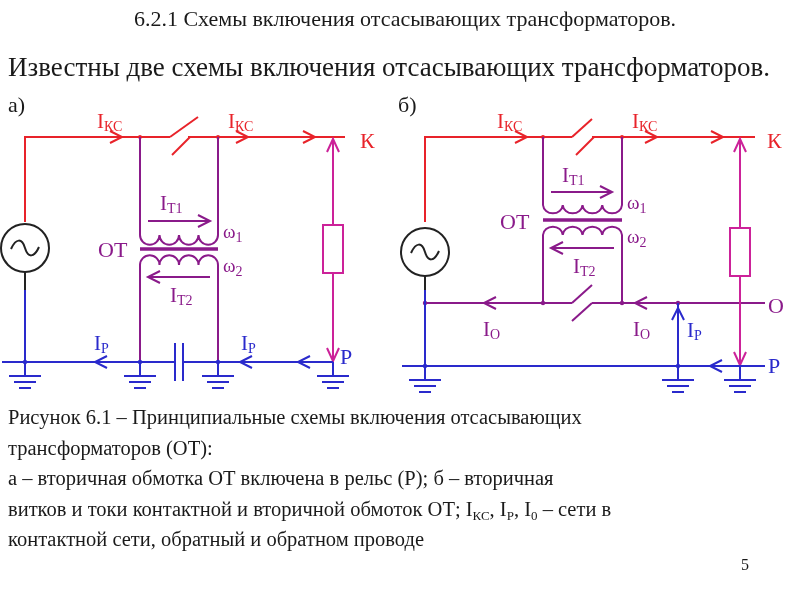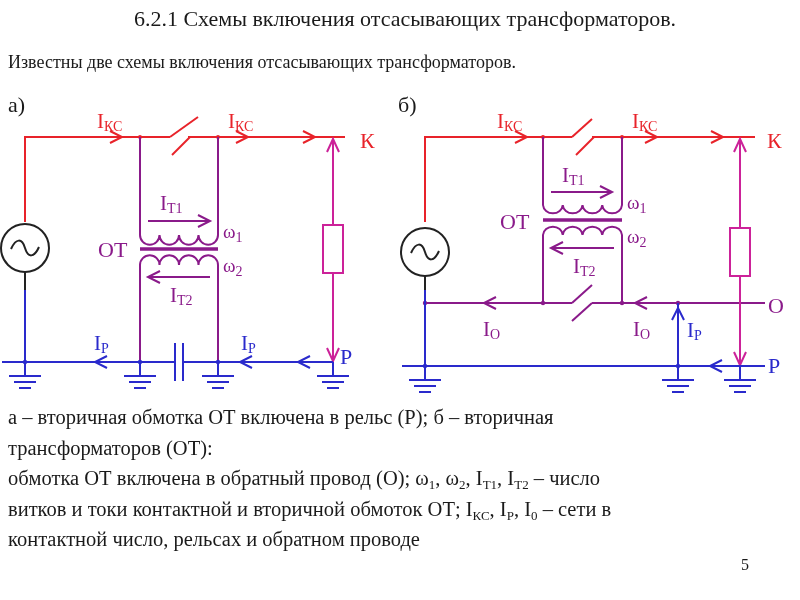--- a/index.html
+++ b/index.html
@@ -1,19 +1,19 @@
 <!DOCTYPE html>
 <html><head>
 <meta charset="utf-8">
 <style>
   html, body { margin:0; padding:0; background:#ffffff; }
   body { width:800px; height:600px; position:relative; overflow:hidden;
          font-family:"Liberation Serif","DejaVu Serif",serif; color:#1a1a1a; }
   .title { position:absolute; left:5px; top:6px; width:800px; text-align:center; font-size:22px; }
-  .intro { position:absolute; left:8px; top:52px; font-size:18px; }
+  .intro { position:absolute; left:8px; top:52px; font-size:27px; }
   .caption { position:absolute; left:8px; top:402px; width:790px; font-size:20.5px; line-height:30.5px; }
   .caption sub { font-size:13px; vertical-align:-4px; line-height:0; }
   .page-num { position:absolute; left:741px; top:556px; font-size:16px; }
   svg.diagram { position:absolute; left:0; top:0; }
   svg text { font-family:"Liberation Serif","DejaVu Serif",serif; }
 </style>
 </head>
 <body>
 
 <div class="title">6.2.1 Схемы включения отсасывающих трансформаторов.</div>
@@ -184,20 +184,20 @@
       <use href="#gnd" x="740" y="380" stroke="#2a2acc"></use>
     </g>
     <circle cx="425" cy="366" r="2.2" fill="#2a2acc"></circle>
     <circle cx="678" cy="366" r="2.2" fill="#2a2acc"></circle>
     <text x="687" y="337" font-size="21" fill="#2a2acc"><tspan>I</tspan><tspan font-size="14" dy="3">Р</tspan></text>
     <text x="768" y="373" font-size="22" fill="#2a2acc">Р</text>
   </g>
 </svg>
 
 <div class="caption">
+  <div>Рисунок 6.1 – Принципиальные схемы включения отсасывающих</div>
+  <div>трансформаторов (ОТ):</div>
   <div>а – вторичная обмотка ОТ включена в рельс (Р); б – вторичная</div>
-  <div>трансформаторов (ОТ):</div>
-  <div><span>обмотка ОТ включена в обратный провод (О); ω</span><sub>1</sub><span>, ω</span><sub>2</sub><span>, I</span><sub>Т1</sub><span>, I</span><sub>Т2</sub><span> – число</span></div>
   <div><span>витков и токи контактной и вторичной обмоток ОТ; I</span><sub>КС</sub><span>, I</span><sub>Р</sub><span>, I</span><sub>0</sub><span> – сети в</span></div>
-  <div>контактной число, рельсах и обратном проводе</div>
+  <div>контактной сети, обратный и обратном проводе</div>
 </div>
 
 <div class="page-num">5</div>
 
 </body></html>

